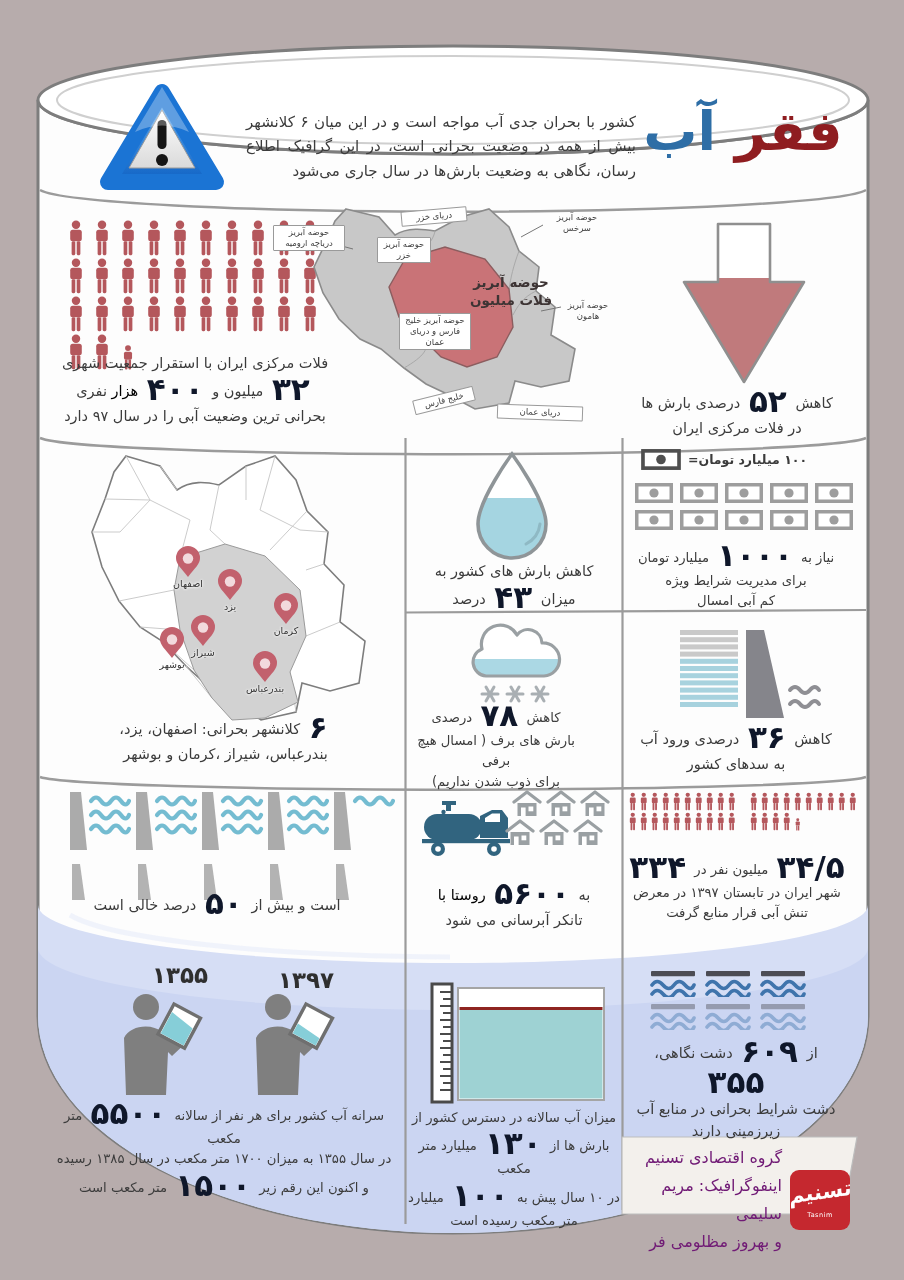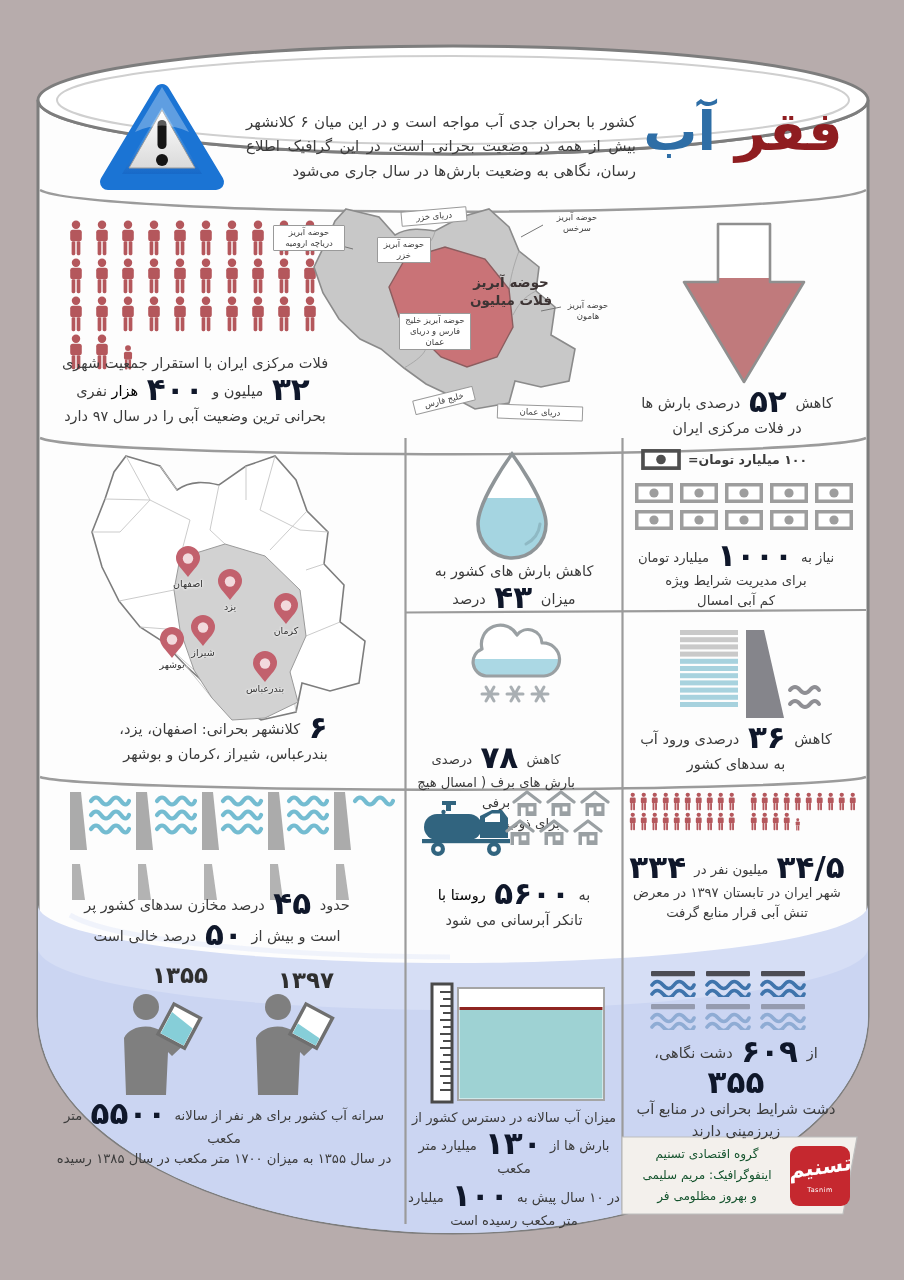--- a/index.html
+++ b/index.html
@@ -27,21 +27,21 @@
   .pin-label{position:absolute;width:64px;text-align:center;font-size:9.5px;color:#333;
        direction:rtl;text-shadow:0 0 3px #fff,0 0 3px #fff}
   .year{position:absolute;font-size:23px;color:#2f2f2f;font-weight:700;direction:rtl}
   .legend-row{position:absolute;display:flex;align-items:center;gap:6px}
   .legend-row span{direction:rtl;font-size:12.5px;color:#3b3b3b;font-weight:600}
   .credit{position:absolute;display:flex;flex-direction:row-reverse;align-items:center;gap:8px}
   .credit .logo{width:60px;height:60px;background:#c5282f;border-radius:9px;color:#fff;
        display:flex;flex-direction:column;align-items:center;justify-content:center;flex:0 0 auto}
   .credit .logo .fa-mark{font-size:21px;font-weight:700;transform:rotate(-8deg) skewX(-6deg);line-height:1}
   .credit .logo .en-mark{font-size:6.5px;margin-top:8px;letter-spacing:.5px}
-  .credit-lines{direction:rtl;text-align:center;font-size:12px;color:#14532d;line-height:1.75;flex:1}
+  .credit-lines{direction:rtl;text-align:right;font-size:16px;color:#701a75;line-height:1.75;flex:1}
   .houses{position:absolute;display:flex;flex-direction:column;gap:2px}
   .hrow{display:flex;gap:4px}
   .hrow.off{transform:translateX(-7px)}
   .wavegrid{position:absolute;display:flex;flex-direction:column;gap:6px}
   .wrow{display:flex;gap:9px}
   .wrow.faded{opacity:.42}
   .stress-groups{position:absolute;display:flex;gap:12px}
 </style>
 </head>
 <body>
@@ -557,21 +557,21 @@
           <stop offset="0.66" stop-color="#abd8e4"></stop>
     </linearGradient>
       </defs>
     <path d="M24 58 A14 14 0 0 1 20 31 A19 19 0 0 1 55 17 A14 14 0 0 1 80 25 A15 15 0 0 1 82 58 Z" fill="url(#cg)" stroke="#9aa0a3" stroke-width="3.2" stroke-linejoin="round"></path>
     <g stroke="#a9afb3" stroke-width="3" stroke-linecap="round">
       <path d="M20 76 L36 76 M24 69.1 L32 82.9 M32 69.1 L24 82.9"></path>
       <path d="M45 76 L61 76 M49 69.1 L57 82.9 M57 69.1 L49 82.9"></path>
       <path d="M70 76 L86 76 M74 69.1 L82 82.9 M82 69.1 L74 82.9"></path>
     </g>
   </svg>
-  <div class="cap sm" style="left:408px;top:742px;width:176px">
+  <div class="cap sm" style="left:408px;top:700px;width:176px">
     <div>
       <span>کاهش</span>
       <span class="num">۷۸</span>
       <span>درصدی</span>
     </div>
     <div>بارش های برف ( امسال هیچ برفی</div>
     <div>برای ذوب شدن نداریم)</div>
   </div>
 
   <svg class="abs" style="left:672px;top:628px" width="160" height="96" viewBox="0 0 160 96">
@@ -620,25 +620,20 @@
         <polygon points="268,4 279,4 285,62 268,62" fill="#ababab"></polygon>
         <path d="M289 13 q5 -7 10 0 t10 0 t10 0 t8 0" stroke="#74bcd1" stroke-width="4.2" fill="none" stroke-linecap="round"></path>
         <polygon points="6,76 14,76 19,112 6,112" fill="#b3b3b3"></polygon>
         <polygon points="72,76 80,76 85,112 72,112" fill="#b3b3b3"></polygon>
         <polygon points="138,76 146,76 151,112 138,112" fill="#b3b3b3"></polygon>
         <polygon points="204,76 212,76 217,112 204,112" fill="#b3b3b3"></polygon>
         <polygon points="270,76 278,76 283,112 270,112" fill="#b3b3b3"></polygon>
       </svg></div>
   <div class="cap" style="left:52px;top:888px;width:330px">
     <div>
-      <span>حدود</span>
-      <span class="num">۴۵</span>
-      <span>درصد مخازن سدهای کشور پر</span>
-    </div>
-    <div>
       <span>است و بیش از</span>
       <span class="num">۵۰</span>
       <span>درصد خالی است</span>
     </div>
   </div>
 
   <svg class="abs" style="left:422px;top:798px" width="92" height="62" viewBox="0 0 92 62">
     <g fill="#31647f">
       <rect x="2" y="16" width="58" height="26" rx="13"></rect>
       <polygon points="58,40 58,18 70,12 80,12 86,20 86,40"></polygon>
@@ -1030,20 +1025,25 @@
       <polygon points="2,21 28,24 28,32 2,32" fill="#86ced8"></polygon>
     </g>
   </svg>
   <div class="cap sm" style="left:48px;top:1098px;width:352px">
     <div>
       <span>سرانه آب کشور برای هر نفر از سالانه</span>
       <span class="num">۵۵۰۰</span>
       <span>متر مکعب</span>
     </div>
     <div>در سال ۱۳۵۵ به میزان ۱۷۰۰ متر مکعب در سال ۱۳۸۵ رسیده</div>
+    <div>
+      <span>و اکنون این رقم زیر</span>
+      <span class="num">۱۵۰۰</span>
+      <span>متر مکعب است</span>
+    </div>
   </div>
 
   <svg class="abs" style="left:430px;top:982px" width="178" height="122" viewBox="0 0 178 122">
     <rect x="28" y="6" width="146" height="112" fill="#ffffff" stroke="#a5a5a5" stroke-width="2"></rect>
     <rect x="29.5" y="28" width="143" height="88.5" fill="#9ed2d3"></rect>
     <rect x="29.5" y="25" width="143" height="3" fill="#8e2420"></rect>
     <rect x="2" y="2" width="20" height="118" fill="#ffffff" stroke="#4a4a4a" stroke-width="3"></rect>
     <path d="M10 10H21 M13 17H21 M10 24H21 M13 31H21 M10 38H21 M13 45H21 M10 52H21 M13 59H21 M10 66H21 M13 73H21 M10 80H21 M13 87H21 M10 94H21 M13 101H21 M10 108H21" stroke="#4a4a4a" stroke-width="2.2"></path>
   </svg>
   <div class="cap sm" style="left:406px;top:1108px;width:216px">

